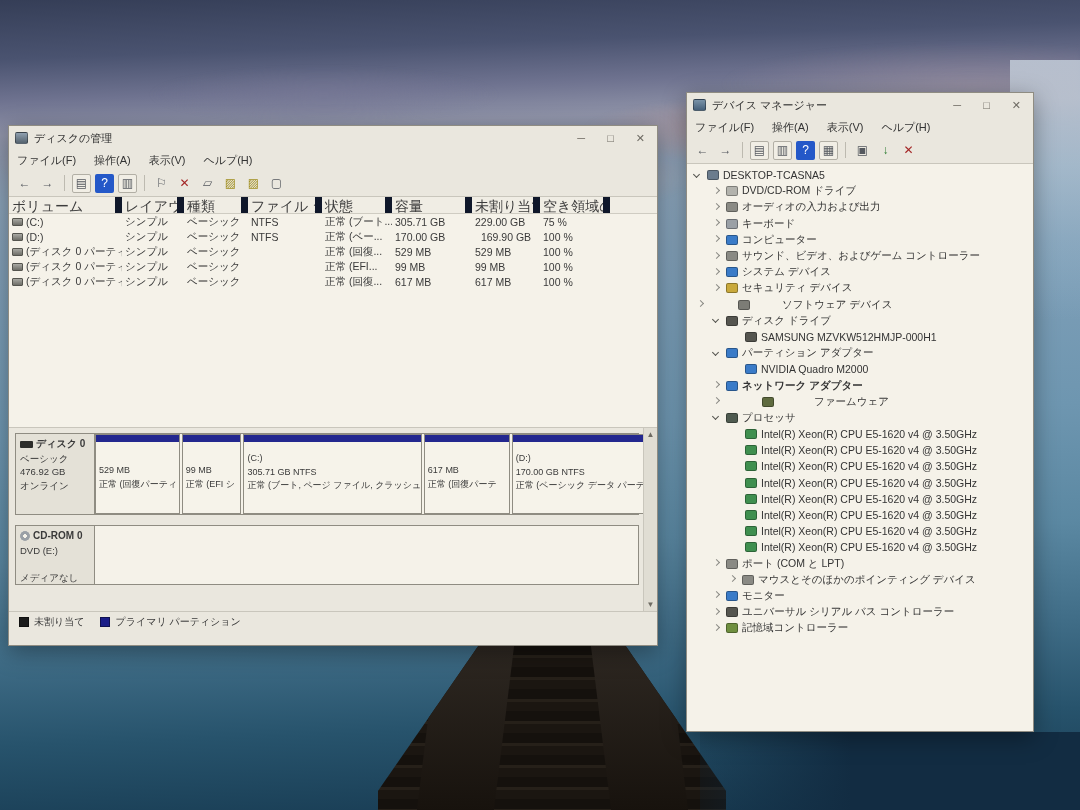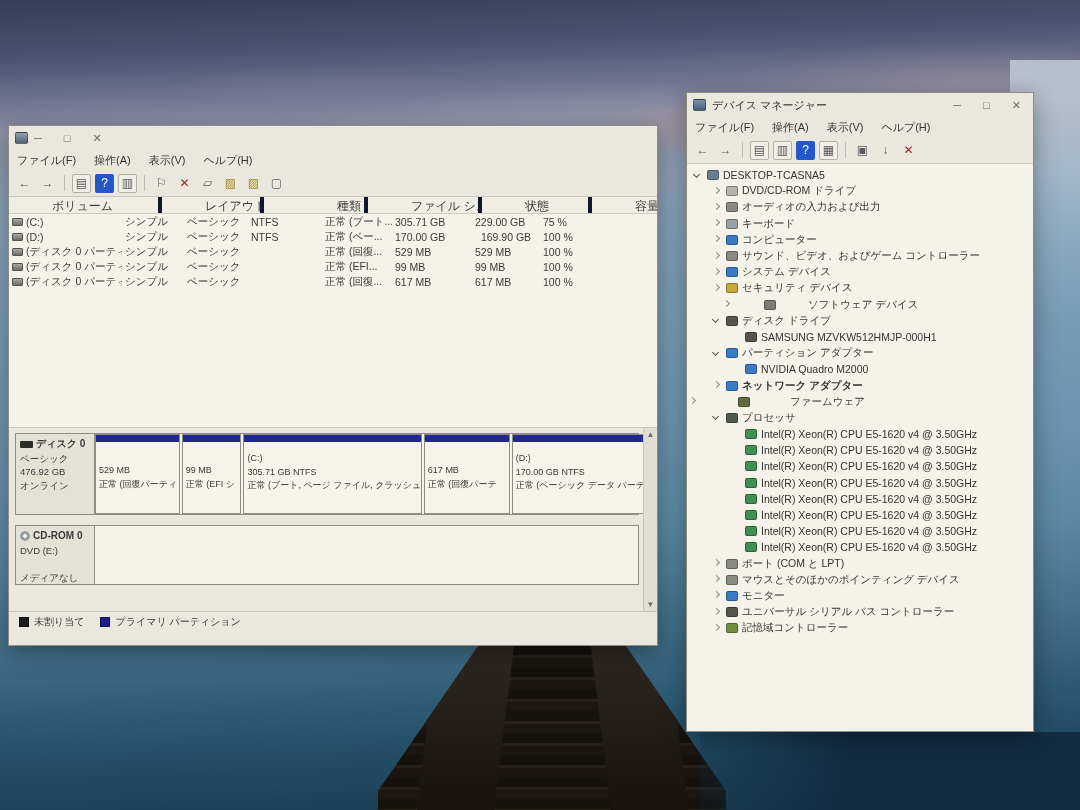--- a/index.html
+++ b/index.html
@@ -44,22 +44,22 @@
     border-bottom:1px solid #c9c6bc; flex:0 0 auto; }
   .tb-btn { min-width:19px; height:19px; display:inline-flex; align-items:center; justify-content:center;
     font-size:12px; color:#55595f; border-radius:2px; }
   .tb-btn.framed { border:1px solid #b2afa5; background:#f1eee5; }
   .tb-sep { width:1px; height:16px; background:#bdbab0; margin:0 3px; }
 
   
   #disk-window { left:8px; top:125px; width:650px; height:521px; }
   .listview { height:231px; background:#f5f2e9; border-bottom:1px solid #c9c6bc; overflow:hidden; }
   .lv-header { display:flex; height:17px; border-bottom:1px solid #cfccc2; background:#f0ede4; }
-  .hcell { font-size:12px; padding:1px 3px; border-right:4px solid #0f172a; color:#3c3c3c;
-    white-space:nowrap; overflow:hidden; flex:0 0 auto;margin-left:40px; }
+  .hcell { font-size:14px; padding:1px 3px; border-right:7px solid #0f172a; color:#3c3c3c;
+    white-space:nowrap; overflow:hidden; flex:0 0 auto; }
   .vrow { display:flex; height:15px; align-items:center; }
   .vcell { font-size:10.5px; padding:0 3px; white-space:nowrap; overflow:hidden; flex:0 0 auto; }
   .vcell.first { display:flex; align-items:center; gap:3px; }
   .vol-icon { width:11px; height:8px; border-radius:1px; flex:0 0 auto;
     background:linear-gradient(180deg,#a9a9a3,#6e6e68); border:1px solid #55554f; }
 
   .graphview { height:183px; display:flex; }
   .graph-content { flex:1 1 auto; padding:5px 4px 0 6px; overflow:hidden; }
   .disk-row { display:flex; border:1px solid #8f8c82; background:#f5f2e9; height:82px; margin-bottom:10px; }
   .disk-label { width:79px; flex:0 0 auto; background:#e4e1d7; border-right:1px solid #8f8c82;
@@ -99,20 +99,21 @@
 
 <div class="desktop">
   <div class="clouds"></div>
   <div class="sky-glow"></div>
   <div class="pier"></div>
   <div class="water-dark"></div>
 
   <div class="window" id="disk-window">
     <div class="titlebar">
       <span class="app-icon" style="background:linear-gradient(180deg,#8fa0b0,#55636f)"></span>
+      <span class="title-text">ディスクの管理</span>
       <span class="win-btns">
         <span class="win-btn">─</span>
         <span class="win-btn">□</span>
         <span class="win-btn">✕</span>
       </span>
     </div>
     <div class="menubar" id="disk-menu">
         <span class="menu-item">ファイル(F)</span>
         <span class="menu-item">操作(A)</span>
         <span class="menu-item">表示(V)</span>
@@ -131,21 +132,21 @@
         <span class="tb-btn">▱</span>
         <span class="tb-btn" style="color: rgb(160, 141, 30);">▨</span>
         <span class="tb-btn" style="color: rgb(160, 141, 30);">▨</span>
         <span class="tb-btn">▢</span>
       </div>
 
     <div class="listview">
       <div class="lv-header" id="vol-header">
           <div class="hcell" style="width: 113px;">ボリューム</div>
           <div class="hcell" style="width: 62px;">レイアウト</div>
-          <div class="hcell" style="width: 64px; text-align: right;">種類</div>
+          <div class="hcell" style="width: 64px;">種類</div>
           <div class="hcell" style="width: 74px;">ファイル システム</div>
           <div class="hcell" style="width: 70px;">状態</div>
           <div class="hcell" style="width: 80px;">容量</div>
           <div class="hcell" style="width: 68px;">未割り当て</div>
           <div class="hcell" style="width: 70px;">空き領域の割...</div>
         </div>
       <div id="vol-rows">
           <div class="vrow">
             <div class="vcell first" style="width: 113px;">
               <span class="vol-icon"></span>
@@ -361,21 +362,21 @@
         <div class="tnode" style="padding-left: 24px;">
           <span class="chev right"></span>
           <span class="ticon" style="background: rgb(58, 123, 200);"></span>
           <span class="tlabel">システム デバイス</span>
         </div>
         <div class="tnode" style="padding-left: 24px;">
           <span class="chev right"></span>
           <span class="ticon" style="background: rgb(201, 169, 60);"></span>
           <span class="tlabel">セキュリティ デバイス</span>
         </div>
-        <div class="tnode" style="padding-left: 34px; gap: 32px;">
+        <div class="tnode" style="padding-left: 8px; gap: 32px;">
           <span class="chev right"></span>
           <span class="ticon" style="background: rgb(124, 124, 118);"></span>
           <span class="tlabel">ソフトウェア デバイス</span>
         </div>
         <div class="tnode" style="padding-left: 24px;">
           <span class="chev down"></span>
           <span class="ticon" style="background: rgb(85, 85, 79);"></span>
           <span class="tlabel">ディスク ドライブ</span>
         </div>
         <div class="tnode" style="padding-left: 43px;">
@@ -391,21 +392,21 @@
         <div class="tnode" style="padding-left: 43px;">
           <span class="chev "></span>
           <span class="ticon" style="background: rgb(58, 123, 200);"></span>
           <span class="tlabel">NVIDIA Quadro M2000</span>
         </div>
         <div class="tnode" style="padding-left: 24px; font-weight: bold;">
           <span class="chev right"></span>
           <span class="ticon" style="background: rgb(58, 123, 200);"></span>
           <span class="tlabel">ネットワーク アダプター</span>
         </div>
-        <div class="tnode" style=" gap: 40px;">
+        <div class="tnode" style="padding-left: 24px; gap: 40px;">
           <span class="chev right"></span>
           <span class="ticon" style="background: rgb(95, 107, 63);"></span>
           <span class="tlabel">ファームウェア</span>
         </div>
         <div class="tnode" style="padding-left: 24px;">
           <span class="chev down"></span>
           <span class="ticon" style="background: rgb(79, 91, 80);"></span>
           <span class="tlabel">プロセッサ</span>
         </div>
         <div class="tnode" style="padding-left: 43px;">
@@ -446,21 +447,21 @@
         <div class="tnode" style="padding-left: 43px;">
           <span class="chev "></span>
           <span class="ticon" style="background: rgb(63, 143, 79);"></span>
           <span class="tlabel">Intel(R) Xeon(R) CPU E5-1620 v4 @ 3.50GHz</span>
         </div>
         <div class="tnode" style="padding-left: 24px;">
           <span class="chev right"></span>
           <span class="ticon" style="background: rgb(138, 138, 132);"></span>
           <span class="tlabel">ポート (COM と LPT)</span>
         </div>
-        <div class="tnode" style="padding-left: 24px;">
+        <div class="tnode" style="padding-left: 40px;">
           <span class="chev right"></span>
           <span class="ticon" style="background: rgb(138, 138, 132);"></span>
           <span class="tlabel">マウスとそのほかのポインティング デバイス</span>
         </div>
         <div class="tnode" style="padding-left: 24px;">
           <span class="chev right"></span>
           <span class="ticon" style="background: rgb(58, 123, 200);"></span>
           <span class="tlabel">モニター</span>
         </div>
         <div class="tnode" style="padding-left: 24px;">

